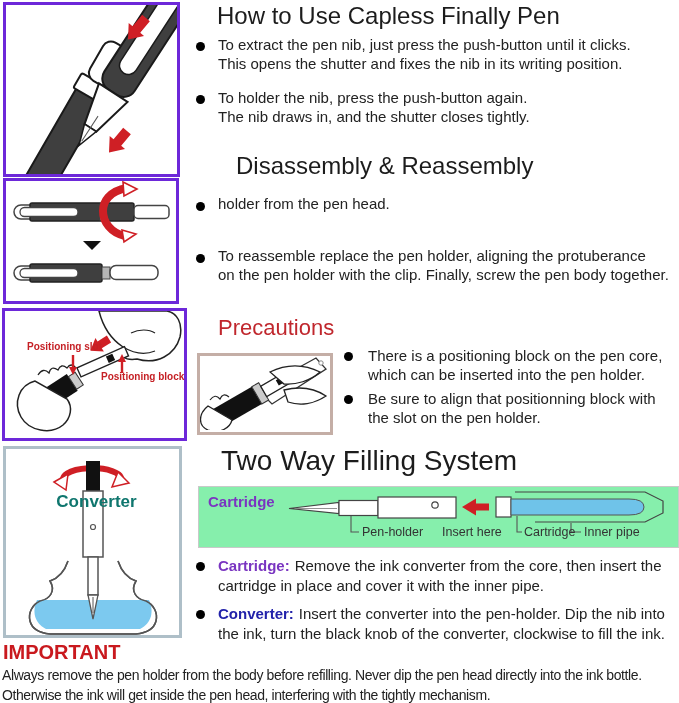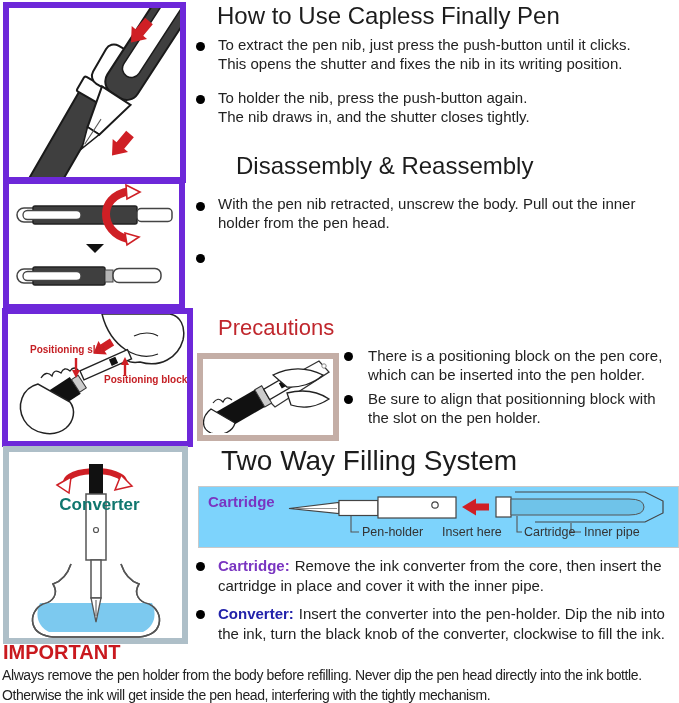--- a/index.html
+++ b/index.html
@@ -11,27 +11,27 @@
   #title2{left:220px;top:152px;font-size:24px;margin-left:16px;}
   #title3{left:218px;top:315px;font-size:22px;color:#c0272d;}
   #title4{left:221px;top:445px;font-size:28px;}
   .dot{position:absolute;width:9px;height:9px;border-radius:50%;background:#000;}
   .btxt{position:absolute;font-size:15px;}
   .btxt .ln{line-height:18.5px;white-space:nowrap;}
   .btxt.wide .ln{line-height:20px;}
   .lead{font-weight:bold;margin-right:5px;}
   .lead.purple{color:#7a35c1;}
   .lead.blue{color:#2222aa;}
-  .illus{position:absolute;background:#fff;border:6px solid #6d28d9;}
+  .illus{position:absolute;background:#fff;border:3px solid #6d28d9;}
   #box1{left:3px;top:2px;width:171px;height:169px;}
   #box2{left:3px;top:178px;width:170px;height:120px;}
   #box3{left:2px;top:308px;width:179px;height:127px;}
   #box4{left:3px;top:446px;width:173px;height:186px;border-color:#aebfc8;}
   #precillus{left:197px;top:353px;width:130px;height:76px;border-color:#c4aea6;}
-  #diagrambox{left:198px;top:486px;width:479px;height:60px;border:1px solid #c9c9c9;background:#7dd3fc;}
+  #diagrambox{left:198px;top:486px;width:479px;height:60px;border:1px solid #c9c9c9;background:#86efac;}
   #diagrambox .heading{position:absolute;left:9px;top:6px;font-size:15px;font-weight:bold;color:#7a35c1;}
   .dlabel{position:absolute;top:38px;font-size:12.5px;color:#333;white-space:nowrap;}
   .poslabel{position:absolute;font-size:10px;font-weight:bold;color:#c52025;white-space:nowrap;}
   #conv-title{position:absolute;left:8px;right:0;top:7px;text-align:center;
               font-size:17px;font-weight:bold;color:#0f766e;margin-top:36px;}
   #imp-title{left:3px;top:641px;font-size:20px;font-weight:bold;color:#c9191e;white-space:nowrap;}
   .impline{position:absolute;left:2px;font-size:14px;letter-spacing:-0.4px;color:#222;white-space:nowrap;}
   #imp1{top:667px;} #imp2{top:687px;}
   svg{display:block;}
 </style>
@@ -164,25 +164,28 @@
   <div class="dot" style="left:196px;top:95px"></div>
   <div class="btxt" style="left:218px;top:89px">
     <div class="ln">To holder the nib, press the push-button again.</div>
     <div class="ln">The nib draws in, and the shutter closes tightly.</div>
   </div>
 
   <div id="title2" class="abs h">Disassembly &amp; Reassembly</div>
 
   <div class="dot" style="left:196px;top:202px"></div>
   <div class="btxt" style="left:218px;top:195px">
-    <div class="ln">With the pen nib retracted, unscrew the body. Pull out the inner</div>
     <div class="ln">holder from the pen head.</div>
   </div>
 
   <div class="dot" style="left:196px;top:254px"></div>
+  <div class="btxt" style="left:218px;top:247px">
+    <div class="ln">To reassemble replace the pen holder, aligning the protuberance</div>
+    <div class="ln">on the pen holder with the clip. Finally, screw the pen body together.</div>
+  </div>
 
   <div id="title3" class="abs h">Precautions</div>
 
   <div id="precillus" class="illus">
     <svg width="128" height="74" viewBox="0 0 128 74">
 
       <polygon points="58,34 116,2 126,13 72,48" fill="#fff" stroke="#333" stroke-width="1.3"></polygon>
       <circle cx="121" cy="7" r="2.2" fill="#fff" stroke="#888" stroke-width="1"></circle>
 
       <g transform="rotate(-30 45 45)">

